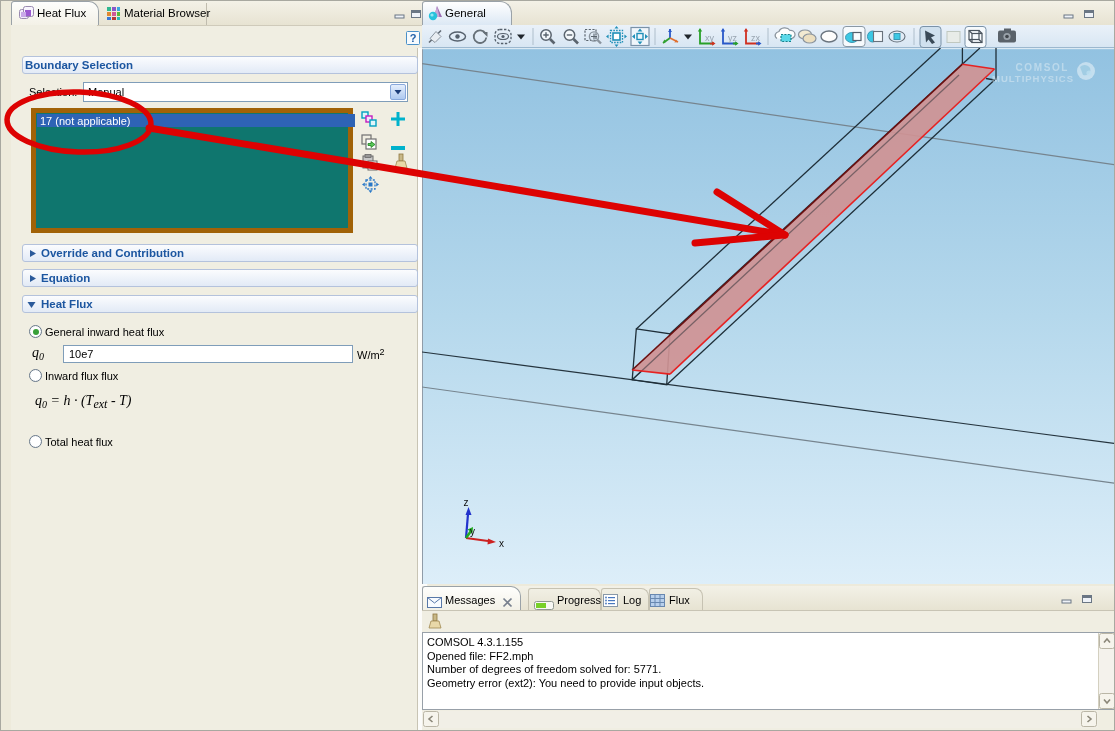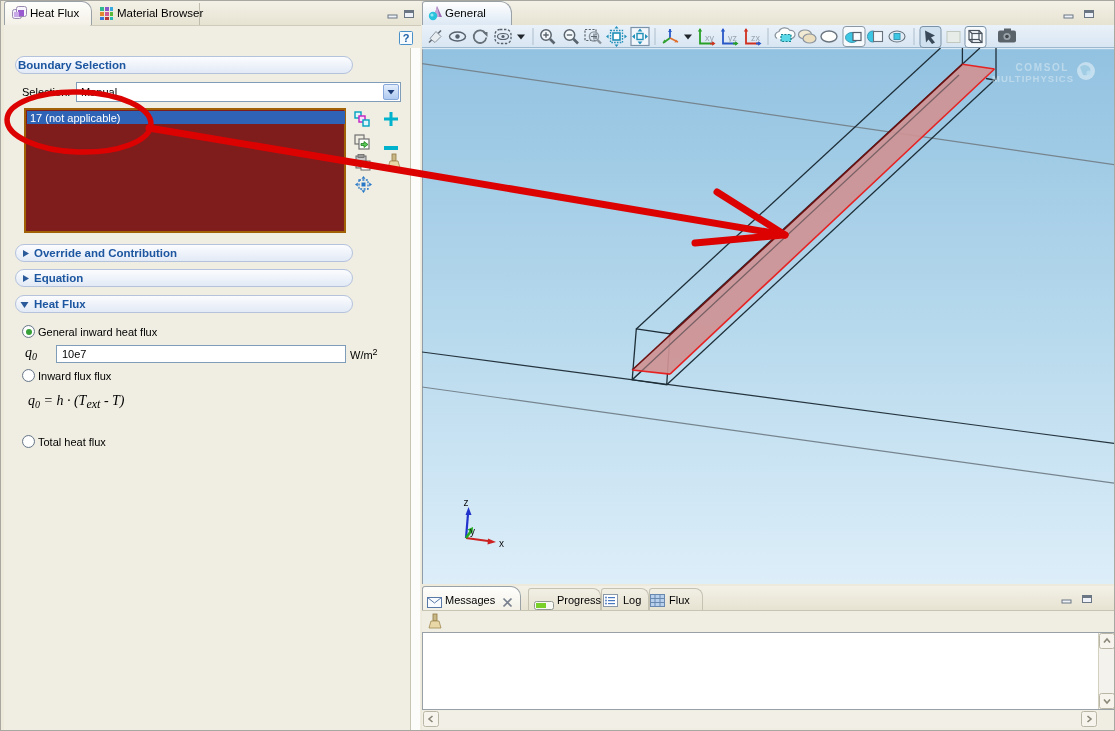--- a/index.html
+++ b/index.html
@@ -1,24 +1,24 @@
 <!DOCTYPE html>
 <html><head><meta charset="utf-8"><style>
 *{box-sizing:border-box;margin:0;padding:0}
 html,body{width:1115px;height:731px}
 body{position:relative;font-family:"Liberation Sans",sans-serif;background:#edeadb;overflow:hidden;border:1px solid #a8a8a0}
 .abs{position:absolute}
 .t11{font-size:11px;color:#000}
-.secbar{position:absolute;left:11px;width:338px;height:18px;border:1px solid #b4c2dc;border-radius:9px;background:linear-gradient(#fbfcfe,#e2eaf6);}
+.secbar{position:absolute;left:11px;width:396px;height:18px;border:1px solid #b4c2dc;border-radius:3px;background:linear-gradient(#fbfcfe,#e2eaf6);}
 .secbar .tri{position:absolute;left:6px;top:4px}
 .secbar .lbl{position:absolute;left:18px;top:2px;font-size:11.5px;font-weight:bold;color:#1c56a0}
 .radio{position:absolute;width:13px;height:13px;border-radius:50%;border:1.2px solid #68788a;background:radial-gradient(#fff 55%,#e4e9ef)}
 </style></head><body>
 
-<div class="abs" style="left:3px;top:0;width:417px;height:731px;background:#f0eee2">
+<div class="abs" style="left:10px;top:0;width:417px;height:731px;background:#f0eee2">
 
   <div class="abs" style="left:0;top:0;width:417px;height:24px;background:linear-gradient(#f3f1e7,#e7e3d2)"></div>
 
   <div class="abs" style="left:0;top:0;width:88px;height:24px;background:linear-gradient(#fefefc,#f3f1e7);border:1px solid #9aa2a8;border-bottom:none;border-radius:3px 10px 0 0"></div>
   <div class="abs" style="left:8px;top:5px;width:15px;height:14px">
     <svg width="15" height="14">
         <rect x="0.5" y="3.5" width="9" height="9" rx="2" fill="#f3eefb" stroke="#9a8ab0"></rect>
         <rect x="4.5" y="0.5" width="10" height="10" rx="2" fill="#f8f5fd" stroke="#9a8ab0"></rect>
         <rect x="6" y="4" width="6" height="6" fill="#9b59d0"></rect>
         <rect x="2" y="6" width="5" height="5" fill="#c9a8e8"></rect>
@@ -65,21 +65,21 @@
 
   <div class="abs" style="left:72px;top:81px;width:325px;height:20px;background:#fff;border:1px solid #7f9db9">
     <div class="abs t11" style="left:4px;top:3px">Manual</div>
     <div class="abs" style="right:1px;top:1px;width:16px;height:16px;background:linear-gradient(#e4eefc,#aec9f0);border:1px solid #88a8dc;border-radius:2px">
       <svg width="14" height="14">
           <path d="M3.5 5 L7 9.5 L10.5 5 Z" fill="#1c3c78"></path>
         </svg>
     </div>
   </div>
 
-  <div class="abs" style="left:20px;top:107px;width:322px;height:125px;background:#7f1d1d;border:2px solid #a16207">
+  <div class="abs" style="left:20px;top:107px;width:322px;height:125px;background:#0f766e;border:5px solid #a16207">
     <div class="abs" style="left:1px;top:1px;width:318px;height:13px;background:#2e63b5"></div>
     <div class="abs" style="left:4px;top:1.5px;font-size:11px;color:#fff">17 (not applicable)</div>
   </div>
 
   <div class="abs" style="left:350px;top:110px" id="icoCubes"><svg width="17" height="17">
         <g fill="none" stroke-width="1.4">
           <rect x="1" y="1" width="6" height="6" fill="#dff6fa" stroke="#00a0c0"></rect>
           <rect x="5" y="5" width="6" height="6" fill="#fbe0fb" stroke="#c020c0"></rect>
           <rect x="9" y="9" width="6" height="6" fill="#dff6fa" stroke="#00a0c0"></rect>
         </g>
@@ -395,20 +395,24 @@
         <rect x="1.5" y="1.5" width="9" height="2.5" fill="#6a7684"></rect>
       </svg></div>
 
   <div class="abs" style="left:0;top:24px;width:694px;height:22px;border-top:1px solid #c8c4b4"></div>
   <div class="abs" style="left:6px;top:27px"><svg width="14" height="17">
         <rect x="5" y="1" width="4" height="7" fill="#c8b888" stroke="#907840" stroke-width="0.8"></rect>
         <path d="M3 8 h8 l2 7 h-12 Z" fill="#e8d8a8" stroke="#a08850" stroke-width="0.8"></path>
       </svg></div>
 
   <div class="abs" style="left:0;top:46px;width:694px;height:78px;background:#fff;border:1px solid #98a0a8">
+    <div class="abs t11" style="left:4px;top:3px;line-height:13.5px;white-space:pre">COMSOL 4.3.1.155
+Opened file: FF2.mph
+Number of degrees of freedom solved for: 5771.
+Geometry error (ext2): You need to provide input objects.</div>
 
     <div class="abs" style="right:0;top:0;width:17px;height:76px;background:#f4f2ec;border-left:1px solid #d4d0c0">
       <svg width="16" height="16" style="position:absolute;top:0">
           <rect x="0.5" y="0.5" width="15" height="15" rx="2" fill="#f6f4ec" stroke="#bab6a6"></rect>
           <path d="M5 9.5 L8 6 L11 9.5" fill="none" stroke="#8a8678" stroke-width="1.6"></path>
         </svg>
       <svg width="16" height="16" style="position:absolute;bottom:0">
           <rect x="0.5" y="0.5" width="15" height="15" rx="2" fill="#f6f4ec" stroke="#bab6a6"></rect>
           <path d="M5 6.5 L8 10 L11 6.5" fill="none" stroke="#8a8678" stroke-width="1.6"></path>
         </svg>

